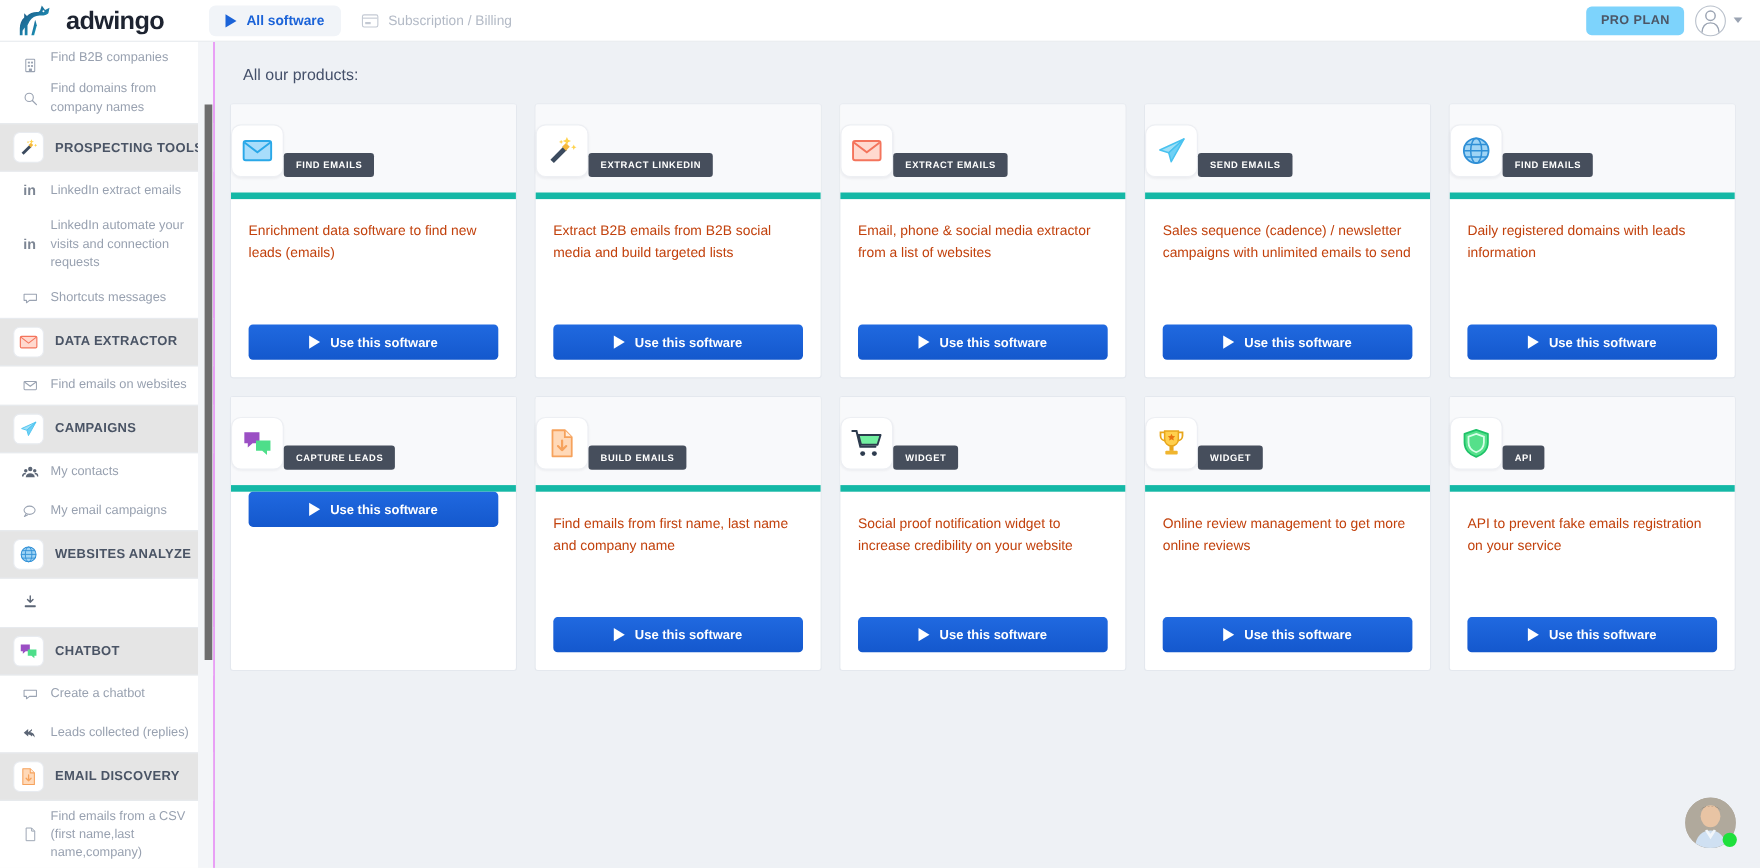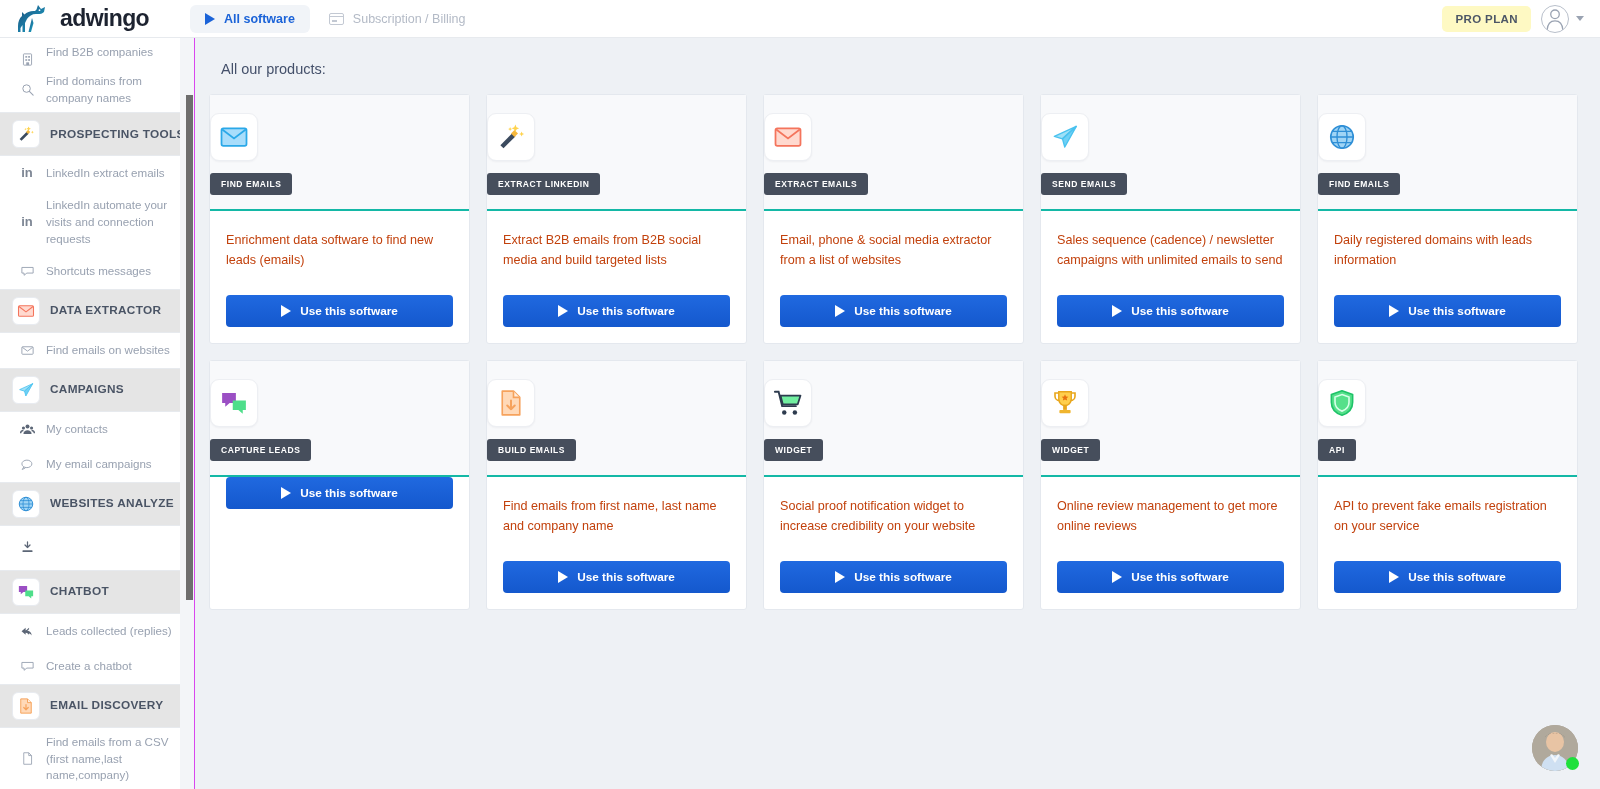--- a/index.html
+++ b/index.html
@@ -37,21 +37,21 @@
     width: 0; height: 0; border-style: solid;
     border-width: 6px 0 6px 10px;
     border-color: transparent transparent transparent #1b63d8;
   }
   .card-ico { width: 15px; height: 12px; border: 1.6px solid #c3c9d3; border-radius: 2px; position: relative; }
   .card-ico:before { content:""; position:absolute; left:0; top:2px; width:100%; height:1.6px; background:#c3c9d3; }
   .card-ico:after { content:""; position:absolute; left:2px; bottom:2px; width:5px; height:1.6px; background:#c3c9d3; }
 
   .topright { margin-left: auto; display: flex; align-items: center; gap: 10px; padding-right: 16px; }
   .pro-plan {
-    background: #fef9c3; color: #4c5666; font-size: 11.5px; font-weight: bold;
+    background: #7dd3fc; color: #4c5666; font-size: 11.5px; font-weight: bold;
     letter-spacing: .4px; padding: 7px 13px; border-radius: 5px; cursor: pointer;
   }
   .avatar-wrap { display:flex; align-items:center; gap:7px; cursor:pointer; }
   .avatar {
     width: 28px; height: 28px; border-radius: 50%;
     border: 1.5px solid #b9c0cb; background: #fff;
     display:flex; align-items:flex-end; justify-content:center; overflow:hidden;
   }
   .chev {
     width: 0; height: 0; border-style: solid; border-width: 5px 4px 0 4px;
@@ -124,23 +124,23 @@
   }
   .card {
     background: #ffffff;
     border: 1px solid #e4e8ee;
     border-radius: 3px;
     display: flex; flex-direction: column;
     min-height: 250px;
   }
   .card-head {
     background: #f8f9fb;
-    border-bottom: 2px solid #14b8a6;
+    border-bottom: 6px solid #14b8a6;
     padding: 18px 0 14px 0;
-    display: flex; flex-direction: column; align-items: flex-start;
+    display: flex; flex-direction: row; align-items: flex-end;
   }
   .icon-tile {
     width: 48px; height: 48px; border-radius: 9px;
     background: #ffffff; border: 1px solid #edeff3;
     display: flex; align-items: center; justify-content: center;
     box-shadow: 0 1px 2px rgba(30,40,60,.05);
   }
   .badge {
     margin-top: 12px;
     background: #464e5c; color: #ffffff;
@@ -360,33 +360,33 @@
           <svg viewBox="0 0 24 24" width="18" height="18">
             <path d="M2.5 4 h11 v8 h-5 l-3.5 3 v-3 h-2.5 z" fill="#9b4fc4"></path>
             <path d="M11 10 h10.5 v7.5 h-2.5 v3 l-3.5-3 H11 z" fill="#4ede8a"></path>
           </svg>
         </span>
         <span class="s-label">CHATBOT</span>
       </div>
       <div class="side-row">
         <span class="s-ico">
           <svg viewBox="0 0 24 24" width="15" height="15">
+            <path d="M3 5.5 h18 v9 h-10 l-4.5 3.5 v-3.5 H3 z" fill="none" stroke="#9aa3b2" stroke-width="1.5" stroke-linejoin="round"></path>
+          </svg>
+        </span>
+        <span class="s-label">Create a chatbot</span>
+      </div>
+      <div class="side-row">
+        <span class="s-ico">
+          <svg viewBox="0 0 24 24" width="15" height="15">
             <path d="M9 6 L2.5 11.5 L9 17 v-3 c5 0 8 1.5 9.5 4.5 C18.5 13 15 10.5 9 10.5 z" fill="#5c6676"></path>
             <path d="M14.5 6 L8 11.5 L14.5 17 v-2.2 L10.8 11.5 L14.5 8.2 z" fill="#5c6676"></path>
           </svg>
         </span>
         <span class="s-label">Leads collected (replies)</span>
-      </div>
-      <div class="side-row">
-        <span class="s-ico">
-          <svg viewBox="0 0 24 24" width="15" height="15">
-            <path d="M3 5.5 h18 v9 h-10 l-4.5 3.5 v-3.5 H3 z" fill="none" stroke="#9aa3b2" stroke-width="1.5" stroke-linejoin="round"></path>
-          </svg>
-        </span>
-        <span class="s-label">Create a chatbot</span>
       </div>
       <div class="side-row section">
         <span class="section-tile">
           <svg viewBox="0 0 24 24" width="18" height="18">
             <path d="M5 2.5 h9 l5 5 v14 h-14 z" fill="#ffd9b8" stroke="#f6a25c" stroke-width="1.3" stroke-linejoin="round"></path>
             <path d="M14 2.5 v5 h5" fill="#ffeede" stroke="#f6a25c" stroke-width="1.3"></path>
             <path d="M12 10 v7 m0 0 l-3-3 m3 3 l3-3" fill="none" stroke="#f6a25c" stroke-width="1.6" stroke-linecap="round"></path>
           </svg>
         </span>
         <span class="s-label">EMAIL DISCOVERY</span>

